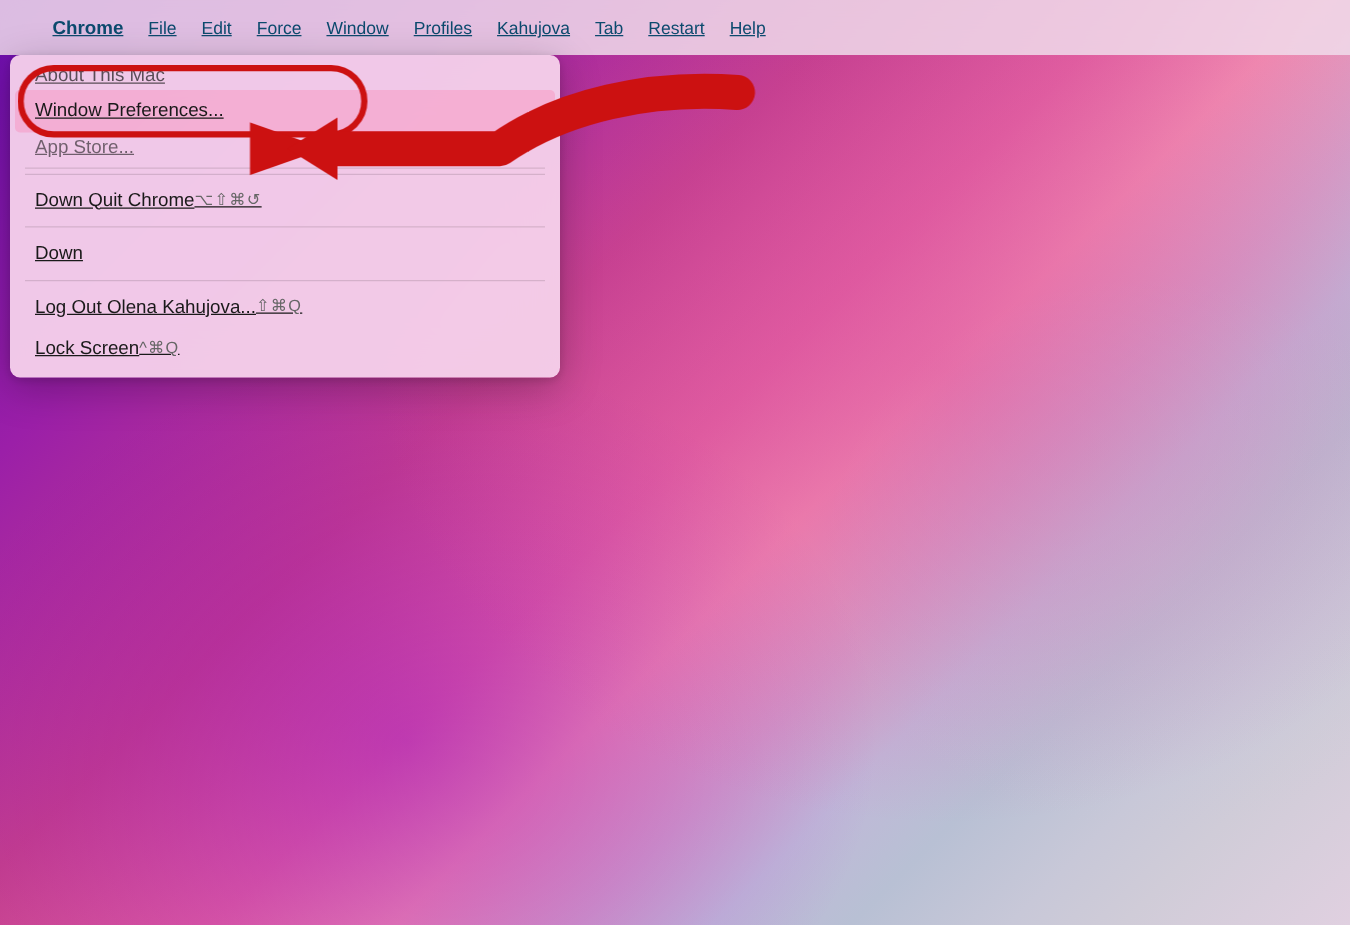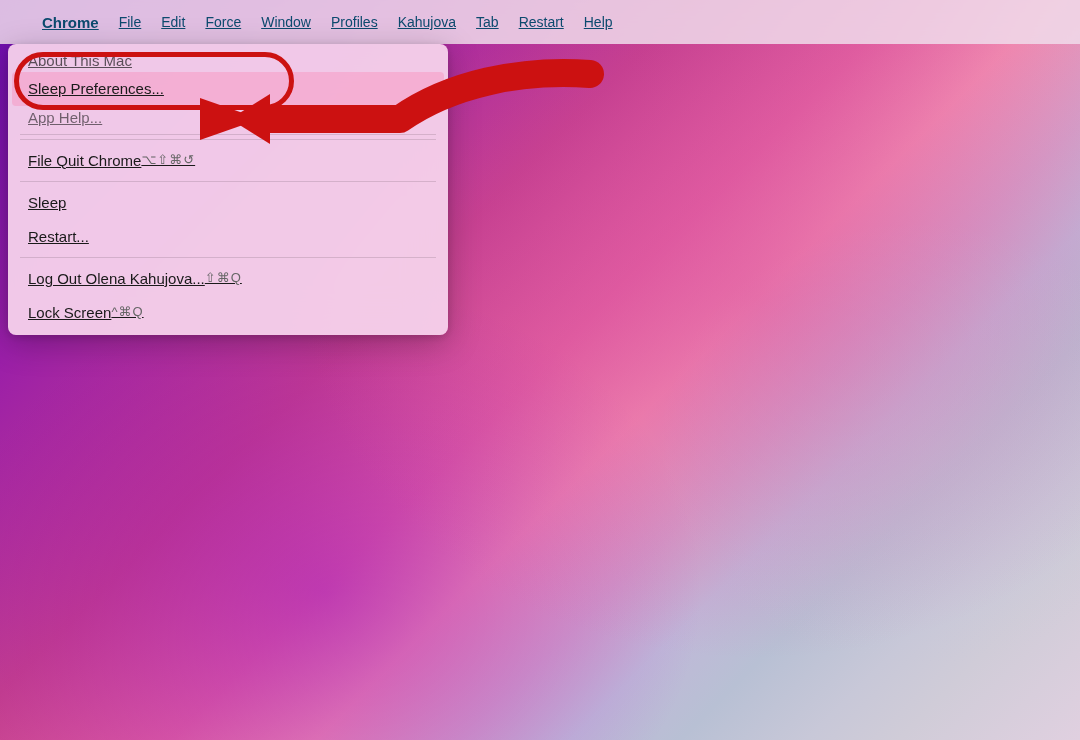--- a/index.html
+++ b/index.html
@@ -203,46 +203,43 @@
   <div class="menubar-spacer"></div>
 </div>
 
 <div class="dropdown-menu">
 
   <div class="about-item menu-item">
     <span class="menu-item-label">About This Mac</span>
   </div>
 
   <div class="menu-item system-prefs">
-    <span class="menu-item-label">Sleep Preferences...</span>
+    <span class="menu-item-label">Window Preferences...</span>
   </div>
 
   <div class="about-item menu-item" style="opacity:0.6;max-height:24px">
-    <span class="menu-item-label">App Help...</span>
-  </div>
-
-  <div class="menu-separator"></div>
-
-
-  <div class="menu-separator"></div>
-
-  <div class="menu-item">
-    <span class="menu-item-label">File Quit Chrome</span>
+    <span class="menu-item-label">App Store...</span>
+  </div>
+
+  <div class="menu-separator"></div>
+
+
+  <div class="menu-separator"></div>
+
+  <div class="menu-item">
+    <span class="menu-item-label">Down Quit Chrome</span>
     <span class="menu-item-shortcut">⌥⇧⌘↺</span>
   </div>
 
   <div class="menu-separator"></div>
 
   <div class="menu-item">
-    <span class="menu-item-label">Sleep</span>
-  </div>
-
-  <div class="menu-item">
-    <span class="menu-item-label">Restart...</span>
-  </div>
+    <span class="menu-item-label">Down</span>
+  </div>
+
 
 
   <div class="menu-separator"></div>
 
   <div class="menu-item">
     <span class="menu-item-label">Log Out Olena Kahujova...</span>
     <span class="menu-item-shortcut">⇧⌘Q</span>
   </div>
 
   <div class="menu-item">

